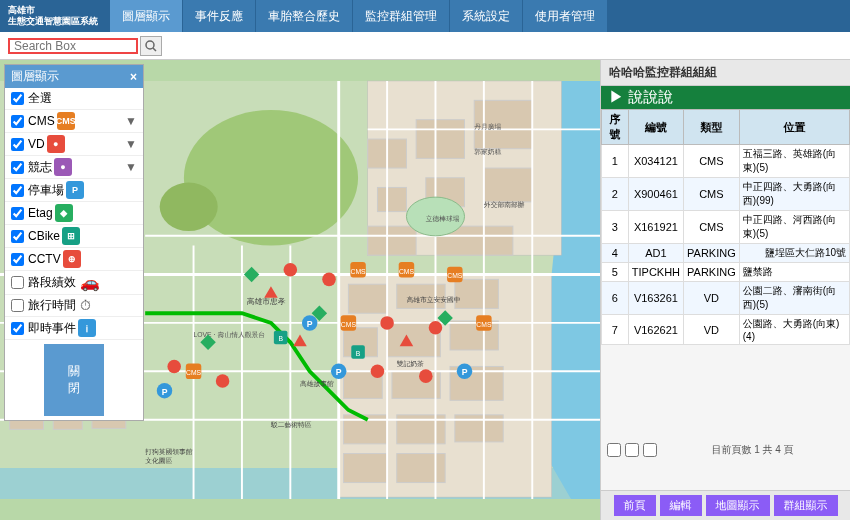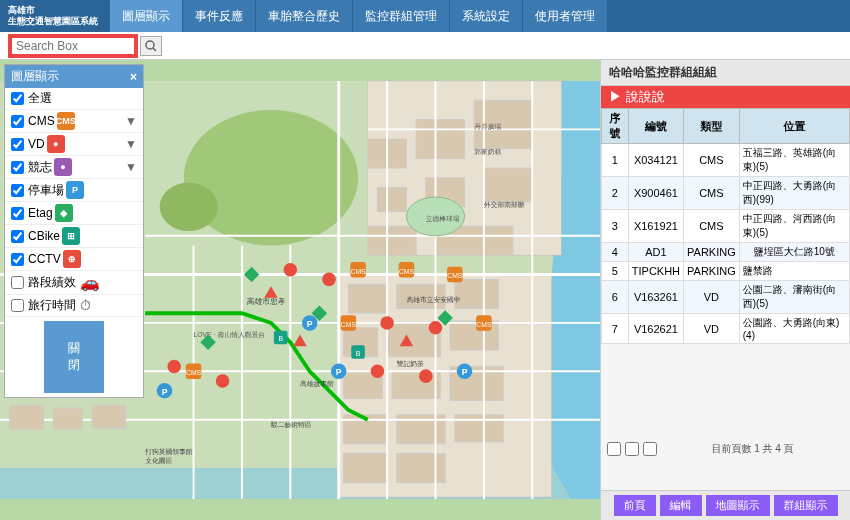--- a/index.html
+++ b/index.html
@@ -8,21 +8,21 @@
     
     #header { background: #2a6496; height: 32px; display: flex; align-items: center; padding: 0 8px; }
     #header .logo { color: white; font-size: 11px; font-weight: bold; line-height: 1.2; margin-right: 12px; white-space: nowrap; }
     #header .logo span { display: block; font-size: 9px; }
     #nav-tabs { display: flex; height: 32px; }
     .nav-tab { background: #3a7ab0; color: white; padding: 0 12px; font-size: 12px; cursor: pointer; display: flex; align-items: center; border-right: 1px solid #2a6496; white-space: nowrap; }
     .nav-tab.active { background: #5a9ad0; }
 
     
     #search-bar { background: white; height: 28px; display: flex; align-items: center; padding: 0 8px; border-bottom: 1px solid #ccc; }
-    #search-input { border: 4px solid #ef4444; height: 24px; width: 130px; padding: 0 4px; font-size: 12px; }
+    #search-input { border: 2px solid #ef4444; height: 16px; width: 130px; padding: 0 4px; font-size: 12px; }
     #search-btn { background: #eee; border: 1px solid #aaa; width: 22px; height: 20px; cursor: pointer; display: flex; align-items: center; justify-content: center; margin-left: 2px; }
 
     
     #main { display: flex; height: calc(520px - 60px); position: relative; }
 
     
     #map { flex: 1; position: relative; background: #b8d8a8; overflow: hidden; }
 
     
     #layer-panel { position: absolute; top: 4px; left: 4px; background: white; border: 1px solid #aaa; width: 140px; z-index: 10; font-size: 12px; }
@@ -30,21 +30,21 @@
     #layer-panel-close { cursor: pointer; font-weight: bold; }
     .layer-item { display: flex; align-items: center; padding: 2px 6px; border-bottom: 1px solid #eee; }
     .layer-item input[type=checkbox] { margin-right: 4px; }
     .layer-item .layer-icon { width: 18px; height: 18px; display: flex; align-items: center; justify-content: center; border-radius: 3px; font-size: 9px; font-weight: bold; color: white; margin-left: 2px; }
     .layer-item .chevron { margin-left: auto; color: #666; }
     #close-btn { background: #5a9ad0; color: white; border: none; width: 60px; display: block; margin: 4px auto; cursor: pointer; padding: 19px; font-size: 12px; }
 
     
     #right-panel { width: 250px; background: #f5f5f5; border-left: 1px solid #ccc; display: flex; flex-direction: column; }
     #panel-title { background: #e8e8e8; padding: 4px 8px; font-size: 12px; font-weight: bold; border-bottom: 1px solid #ccc; color: #333; }
-    #panel-subtitle { background: #ef4444; color: white; padding: 2px 8px; font-size: 13px; }
+    #panel-subtitle { background: #15803d; color: white; padding: 2px 8px; font-size: 15px; }
     #panel-subtitle::before { content: '▶ '; }
 
     
     #data-table { width: 100%; border-collapse: collapse; font-size: 11px; }
     #data-table th { background: #d0e4f0; padding: 2px 3px; border: 1px solid #bbb; text-align: center; font-weight: bold; }
     #data-table td { padding: 2px 3px; border: 1px solid #ddd; text-align: center; }
     #data-table tr:nth-child(even) { background: #f0f7ff; }
     #data-table tr:nth-child(odd) { background: white; }
 
     
@@ -317,20 +317,25 @@
           <span>路段績效</span>
           <span style="margin-left:4px; font-size:16px; color:#555">🚗</span>
         </div>
 
         <div class="layer-item">
           <input type="checkbox" style="">
           <span>旅行時間</span>
           <span style="margin-left:4px; font-size:14px; color:#555">⏱</span>
         </div>
 
+        <div class="layer-item">
+          <input type="checkbox" checked="" style="">
+          <span>即時事件</span>
+          <span class="layer-icon" style="background:#3498db">ℹ</span>
+        </div>
       </div>
       <button id="close-btn">關閉</button>
     </div>
   </div>
 
   <div id="right-panel">
     <div id="panel-title">哈哈哈監控群組組組</div>
     <div id="panel-subtitle">說說說</div>
 
     <div style="overflow-y: auto; flex: 1; max-height: 330px;">
@@ -359,21 +364,21 @@
             <tr>
       <td>3</td>
       <td>X161921</td>
       <td>CMS</td>
       <td style="text-align:left; font-size:10px;">中正四路、河西路(向東)(5)</td>
     </tr>
             <tr>
       <td>4</td>
       <td>AD1</td>
       <td>PARKING</td>
-      <td style="text-align:center; font-size:10px;">鹽埕區大仁路10號</td>
+      <td style="text-align:right; font-size:10px;">鹽埕區大仁路10號</td>
     </tr>
             <tr>
       <td>5</td>
       <td>TIPCKHH</td>
       <td>PARKING</td>
       <td style="text-align:left; font-size:10px;margin-top:48px;">鹽禁路</td>
     </tr>
             <tr>
       <td>6</td>
       <td>V163261</td>

